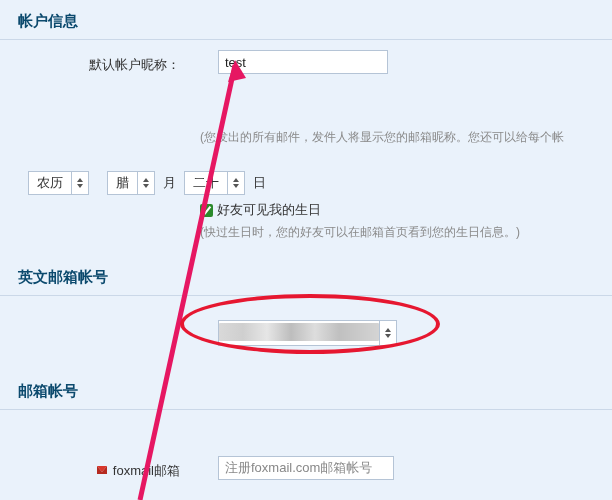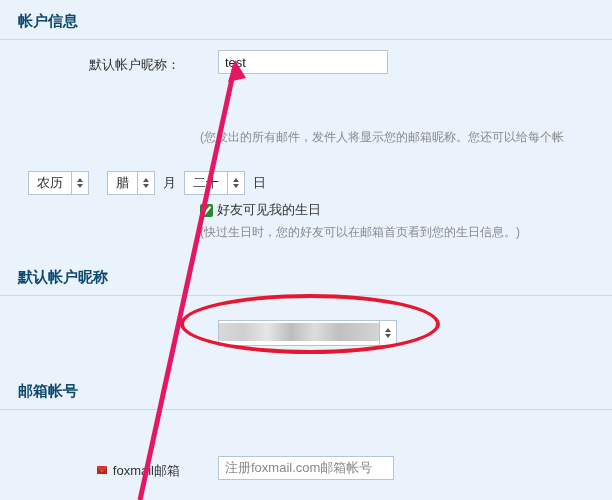--- a/index.html
+++ b/index.html
@@ -121,21 +121,21 @@
     <span class="unit">日</span>
   </div>
 </div>
 
 <div class="cbwrap">
   <input type="checkbox" checked="" style="">
   <label>好友可见我的生日</label>
 </div>
 <div class="hint2">(快过生日时，您的好友可以在邮箱首页看到您的生日信息。)</div>
 
-<div class="section-header">默认帐户昵称</div>
+<div class="section-header">英文邮箱帐号</div>
 
 <div class="row" style="padding-top:24px;padding-bottom:24px">
   <div class="label-col"></div>
   <div class="field-col">
     <span class="select-wrap" style="height:26px">
       <span class="sv" style="padding:0">
         <span class="blurred" style="width:160px;height:18px"></span>
       </span>
       <span class="divider"></span>
       <span class="spin">

